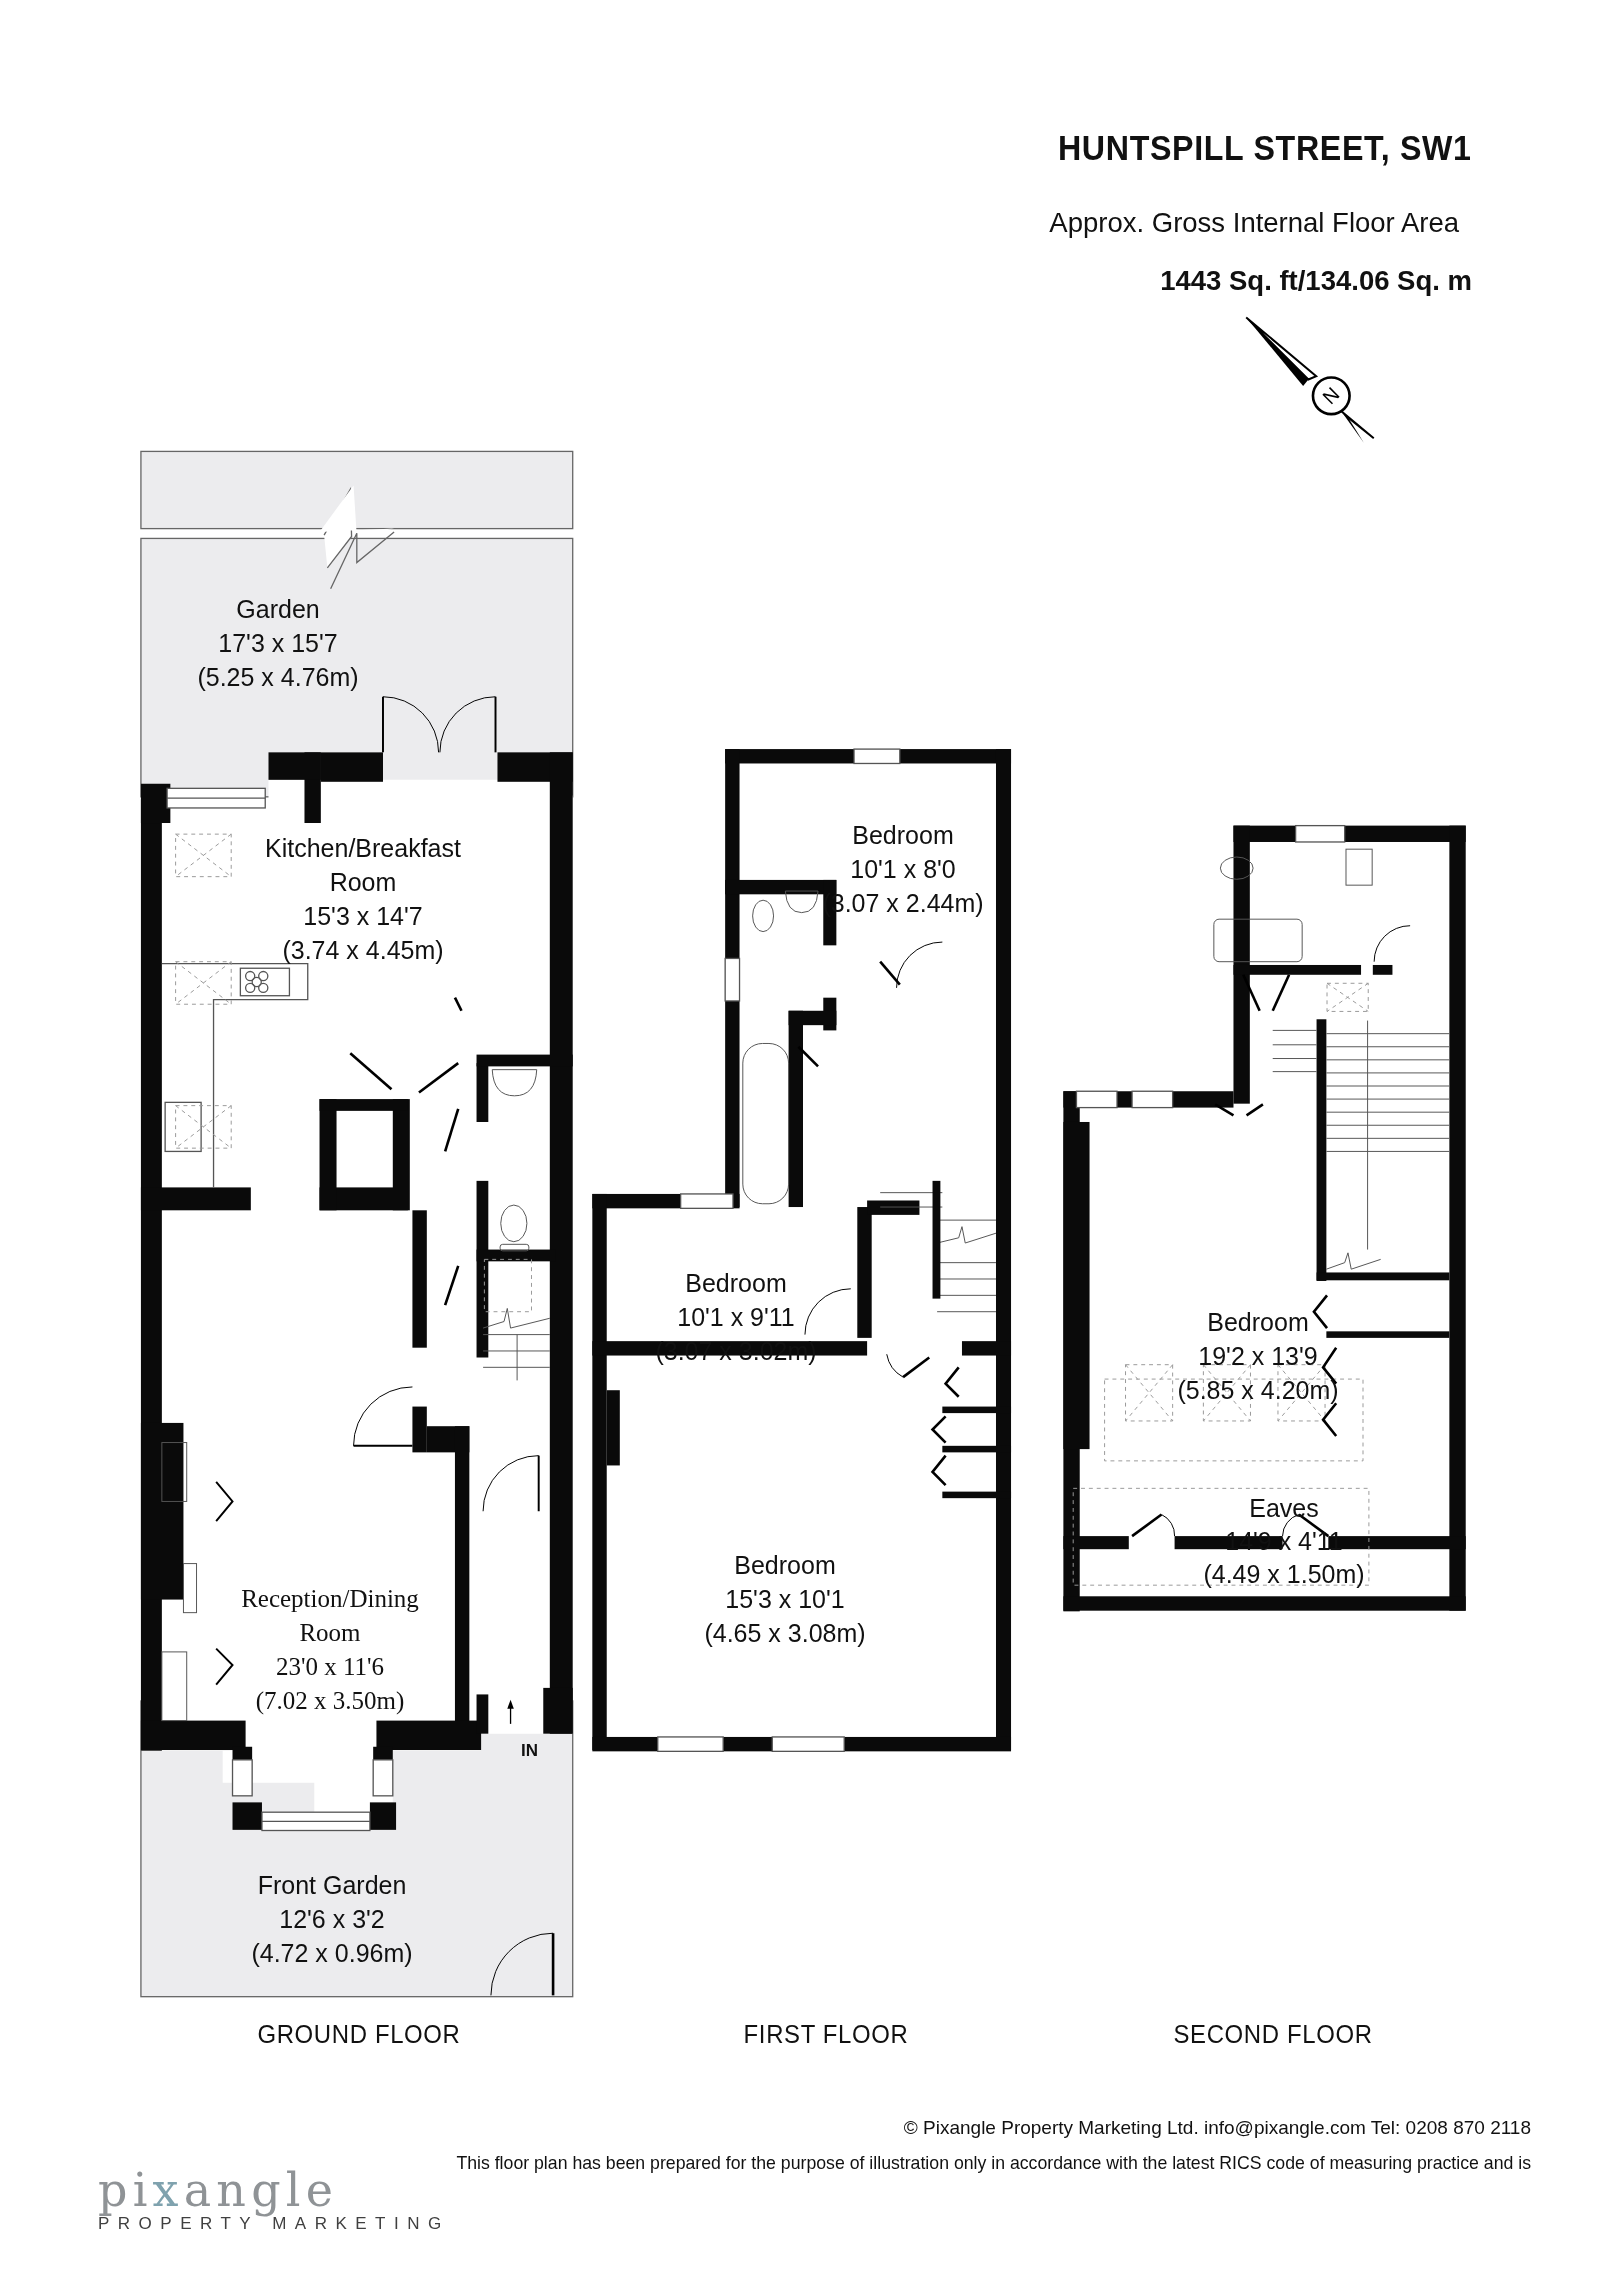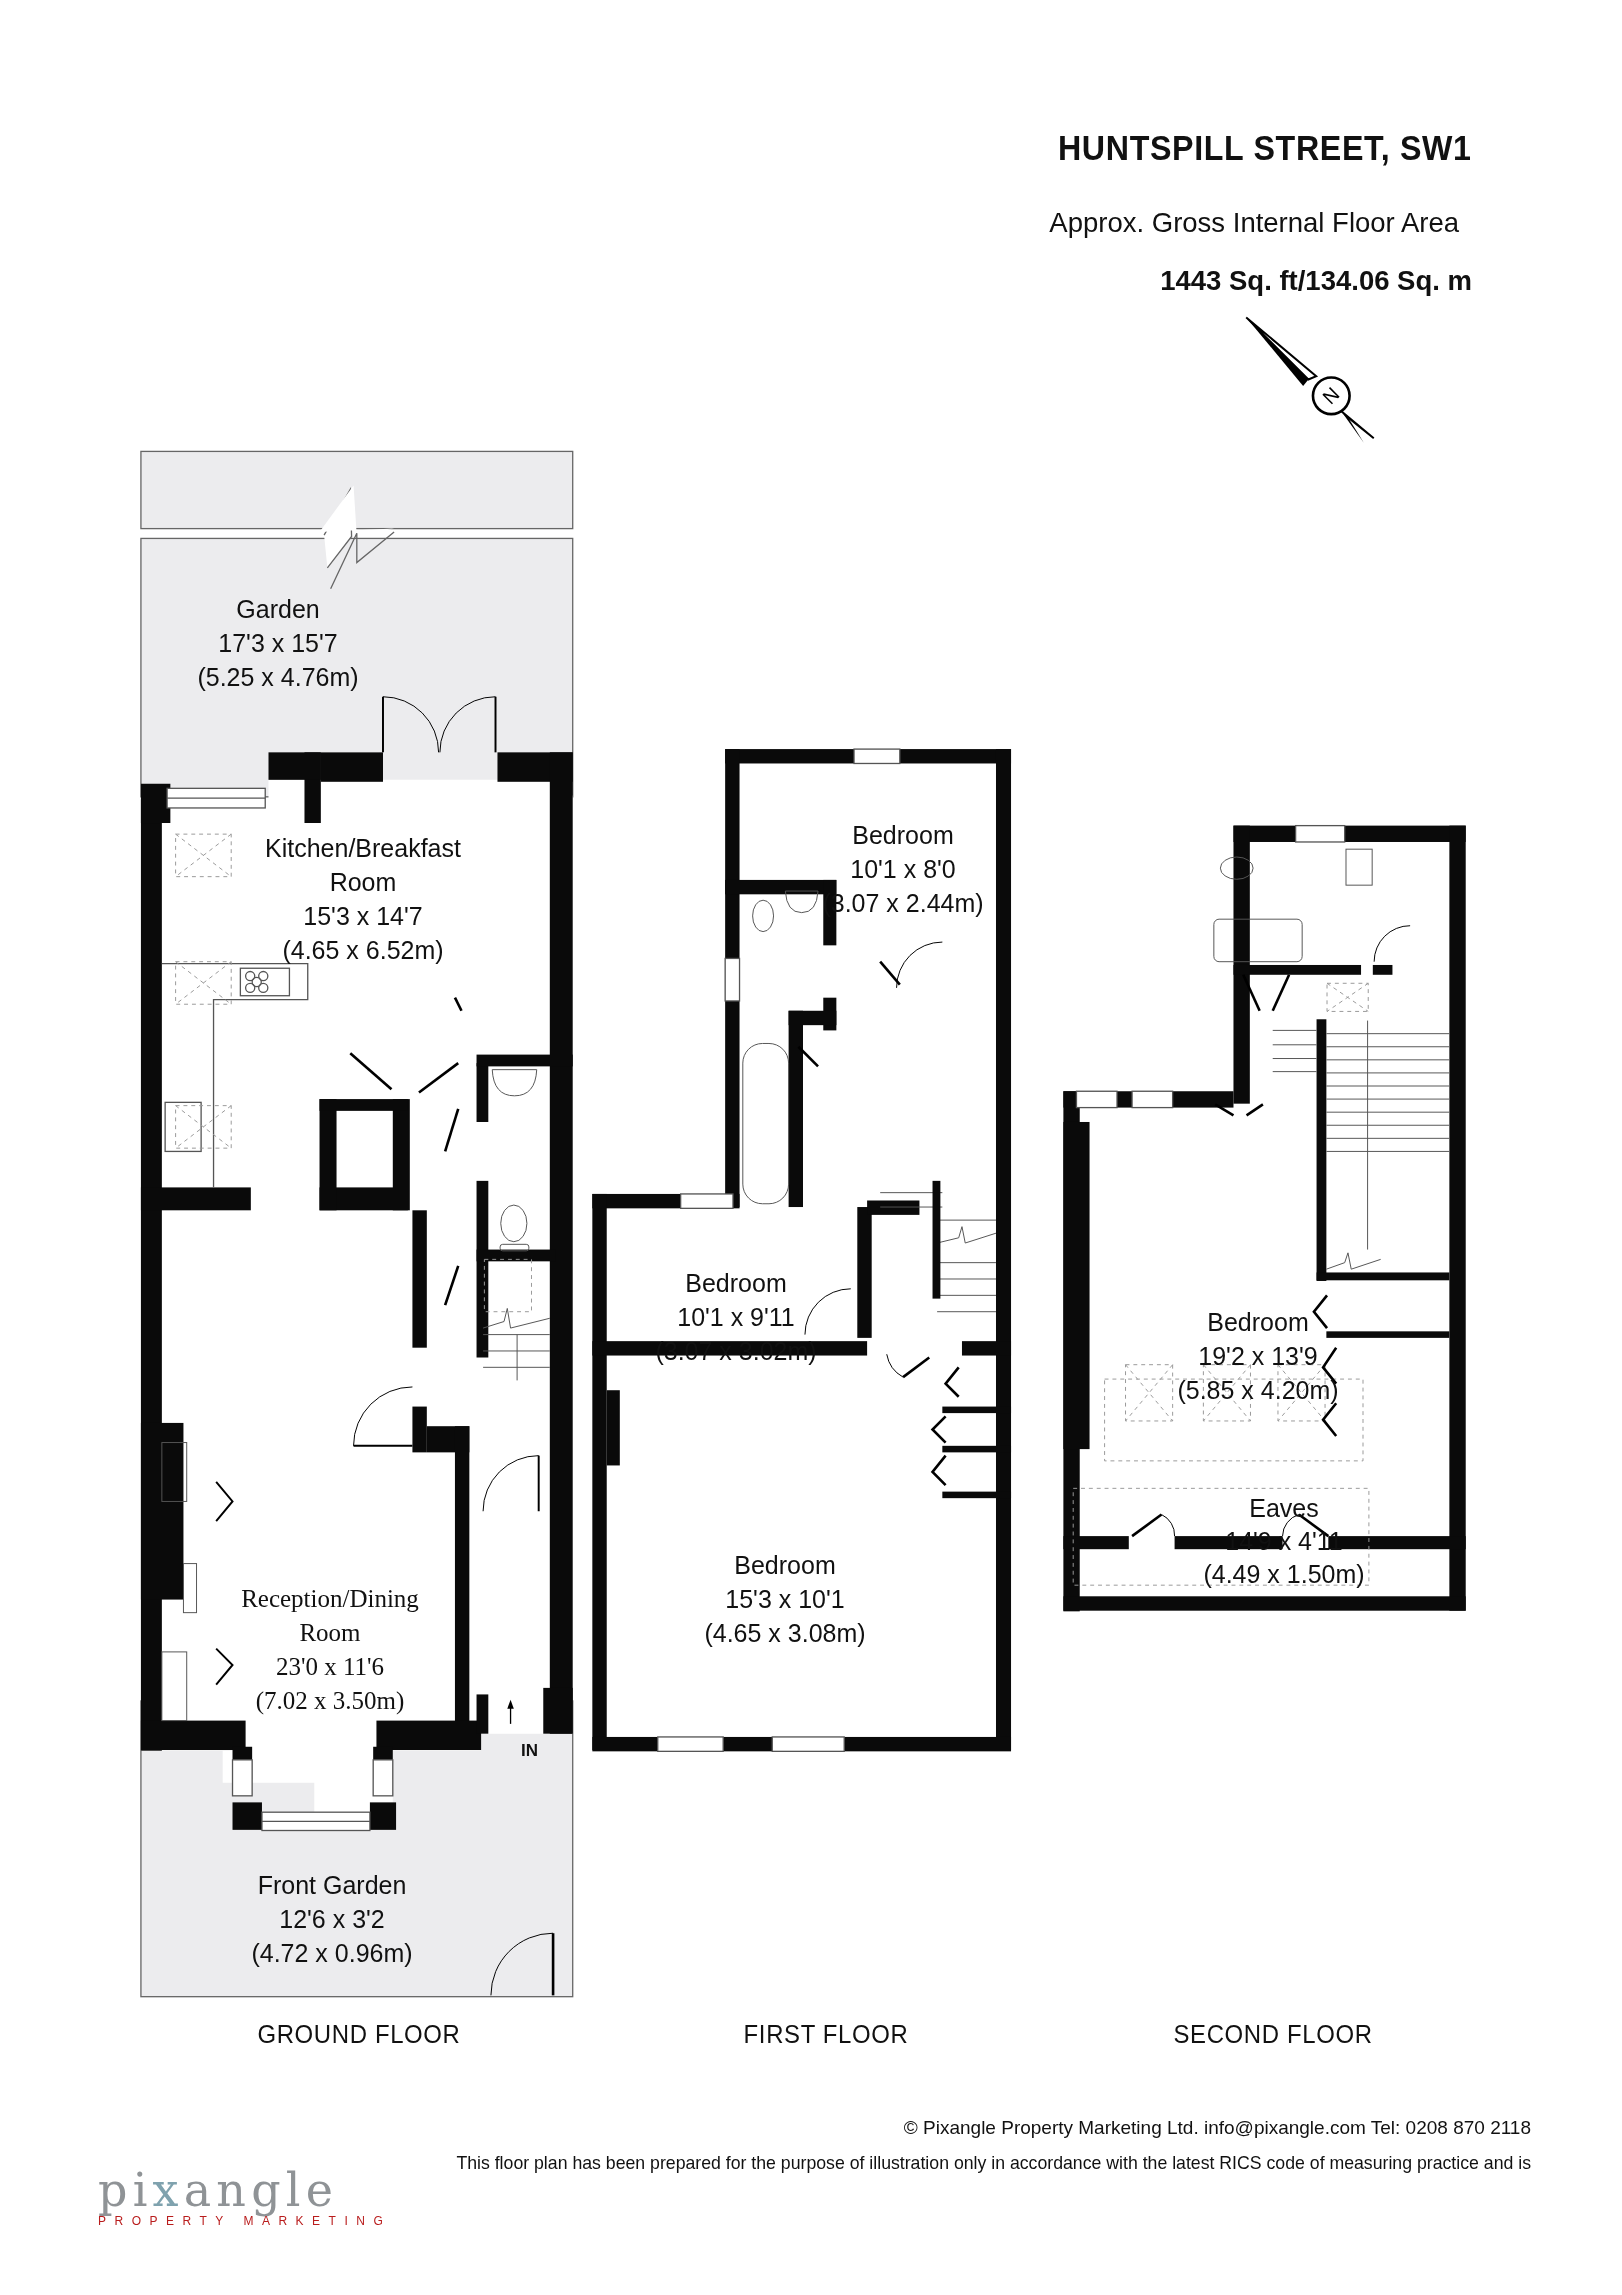--- a/index.html
+++ b/index.html
@@ -12,21 +12,21 @@
     .plan { position: absolute; left: 0; top: 0; width: 1623px; height: 2295px; }
     .room-label { position: absolute; text-align: center; font-size: 25px; line-height: 34px; transform: translateX(-50%); white-space: nowrap; }
     .room-label span { display: block; }
     .floor-label { position: absolute; top: 2019px; font-size: 26px; transform: translateX(-50%) scaleX(0.92); letter-spacing: 0.7px; }
     .in-label { position: absolute; left: 509px; top: 1741px; font-size: 17px; font-weight: 700; margin-left: 12px; }
     .footer-copy { position: absolute; right: 92px; top: 2117px; font-size: 19px; }
     .disclaimer { position: absolute; right: 92px; top: 2148px; width: 1178px; text-align: right; font-size: 17.7px; line-height: 31px; }
     .logo { position: absolute; left: 98px; top: 2163px; }
     .logo-word { font-family: "DejaVu Serif", serif; font-size: 46px; color: #8f9396; letter-spacing: 5.2px; }
     .logo-word .x { color: #7fa2ae; }
-    .logo-sub { font-size: 12px; color: #b91c1c; letter-spacing: 8.5px; margin-top: -2.6px; }
+    .logo-sub { font-size: 17px; color: #404040; letter-spacing: 8.5px; margin-top: -2.6px; }
   </style>
 </head>
 <body>
 
 <div class="header">
   <div class="title">HUNTSPILL STREET, SW1</div>
   <div class="subtitle">Approx. Gross Internal Floor Area</div>
   <div class="area">1443 Sq. ft/134.06 Sq. m</div>
 </div>
 
@@ -342,21 +342,21 @@
 
 <div class="room-label" style="left:278px; top:592px;">
   <span>Garden</span>
   <span>17'3 x 15'7</span>
   <span>(5.25 x 4.76m)</span>
 </div>
 <div class="room-label" style="left:363px; top:831px;">
   <span>Kitchen/Breakfast</span>
   <span>Room</span>
   <span>15'3 x 14'7</span>
-  <span>(4.65 x 6.52m)</span>
+  <span>(3.74 x 4.45m)</span>
 </div>
 <div class="room-label" style="left:330px; top:1582px;font-family:Liberation Serif, serif;">
   <span>Reception/Dining</span>
   <span>Room</span>
   <span>23'0 x 11'6</span>
   <span>(7.02 x 3.50m)</span>
 </div>
 <div class="room-label" style="left:332px; top:1868px;">
   <span>Front Garden</span>
   <span>12'6 x 3'2</span>

